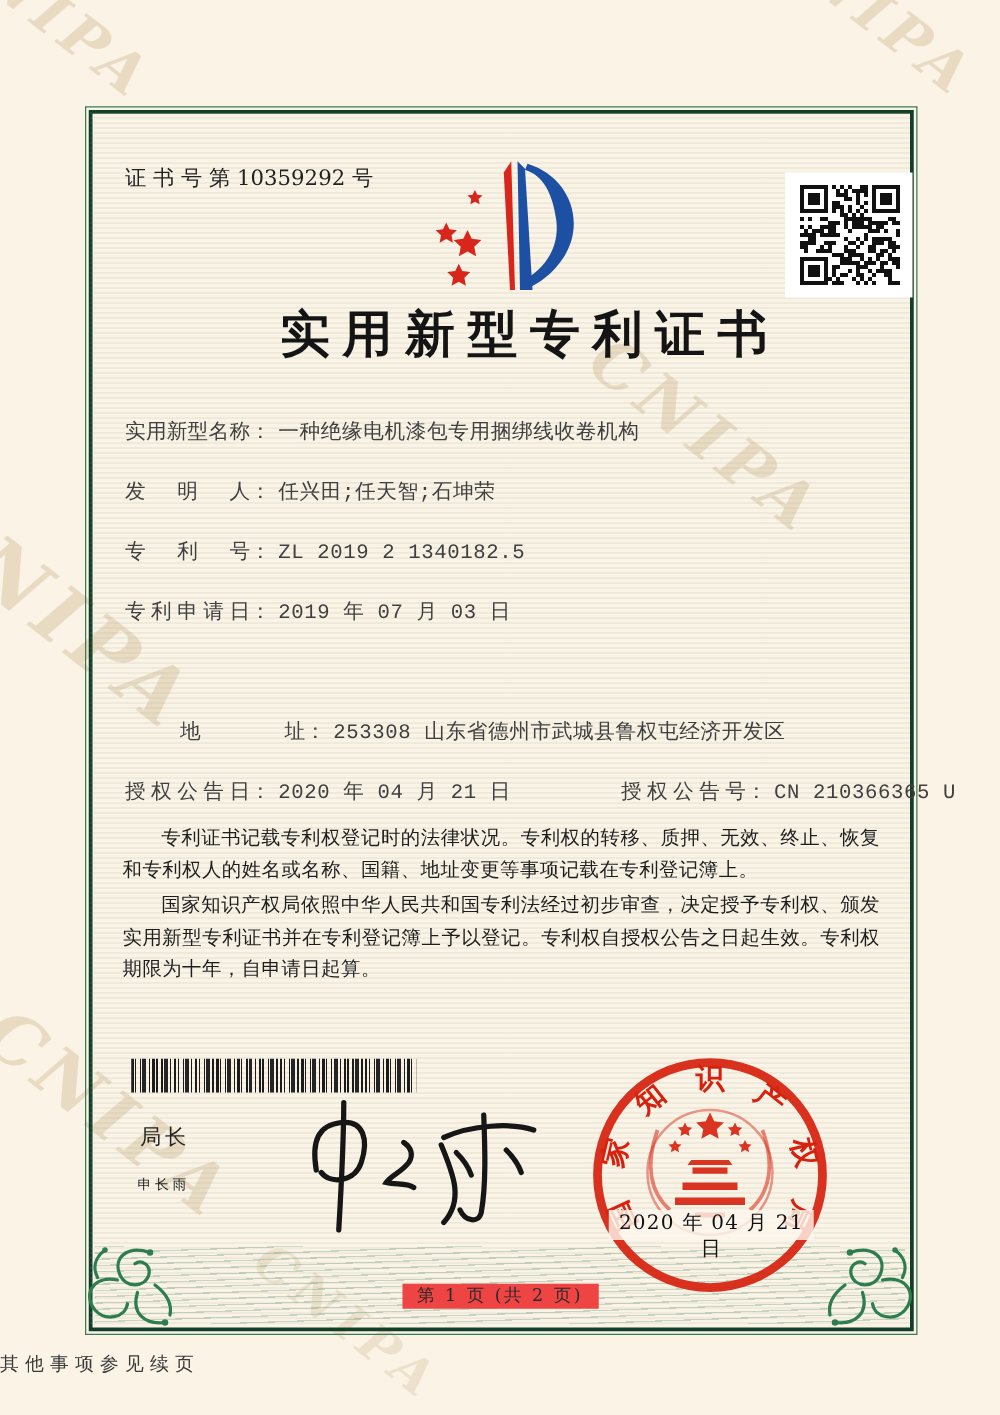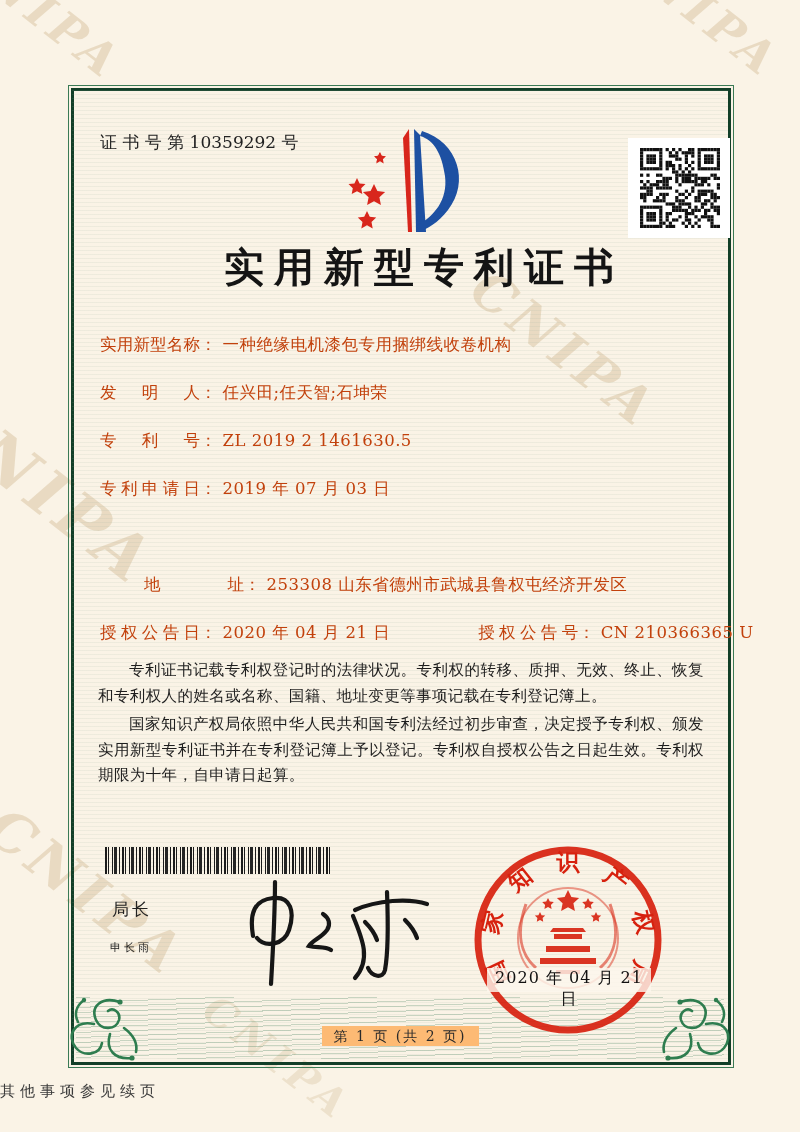--- a/index.html
+++ b/index.html
@@ -14,21 +14,21 @@
       border:1px solid #3a7a55;z-index:2;}
   .frame-inner{position:absolute;left:2px;top:2px;right:2px;bottom:2px;border:3px solid #123f28;}
   .paper-texture{position:absolute;left:72px;top:90px;width:656px;height:971px;z-index:2;
       background:repeating-linear-gradient(180deg,rgba(150,175,155,.12) 0 1px,transparent 1px 4px);
       pointer-events:none;}
   
   .content{position:absolute;left:0;top:0;width:800px;height:1132px;z-index:3;}
   .certno{position:absolute;left:100px;top:131px;font-size:17px;color:#222;}
   .title{position:absolute;left:0;top:240px;width:800px;text-align:center;
          font-size:40px;font-weight:bold;letter-spacing:10px;color:#141414;padding-left:24px;}
-  .row{position:absolute;left:100px;width:620px;font-size:16.5px;color:#c2410c;white-space:nowrap;}
+  .row{position:absolute;left:100px;width:620px;font-size:16.5px;color:#404040;white-space:nowrap;font-family:Liberation Mono, monospace;}
   .lbl{display:inline-block;width:100px;text-align:justify;text-align-last:justify;vertical-align:bottom;}
   .val{margin-left:6px;letter-spacing:.5px;}
   .row2-sep{display:inline-block;width:88px;}
   .lbl2{display:inline-block;width:100px;text-align:justify;text-align-last:justify;vertical-align:bottom;}
   .bodytext{position:absolute;left:98px;top:658px;width:606px;}
   .bodytext p{margin:0 0 3px 0;font-size:15.5px;line-height:25.5px;text-align:justify;
       text-indent:2em;color:#1e1e1e;letter-spacing:.4px;}
   
   .qr-patch{position:absolute;left:628px;top:138px;width:102px;height:100px;background:#ffffff;}
   .barcode{position:absolute;left:105px;top:847px;width:228px;height:27px;
@@ -46,21 +46,21 @@
       background:rgba(253,247,237,.82);z-index:4;}
   .seal-date{position:absolute;left:487px;top:968px;width:164px;text-align:center;
       font-size:16px;color:#111;z-index:5;letter-spacing:1px;}
   
   .guilloche{position:absolute;left:76px;top:997px;width:648px;height:62px;z-index:2;
       background:repeating-linear-gradient(178deg,rgba(70,130,95,.28) 0 1px,transparent 1px 5px);}
   .flourish{position:absolute;top:994px;width:92px;height:70px;z-index:3;}
   .flourish.left{left:58px;}
   .flourish.right{left:650px;transform:scaleX(-1);}
   .page-info{position:absolute;left:0;top:1028px;width:800px;text-align:center;z-index:5;font-size:14px;color:#2a2a2a;}
-  .page-info span{background:#fdba74;padding:2px 12px;letter-spacing:2px;}
+  .page-info span{background:#ef4444;padding:2px 12px;letter-spacing:2px;}
   .note{position:absolute;left:0;top:1082px;width:744px;font-size:15px;
       letter-spacing:5px;color:#3a3a3a;z-index:3;}
 </style>
 </head>
 <body>
 
 <div class="wm" style="left:-60px;top:-18px;font-size:46px;">CNIPA</div>
 <div class="wm" style="left:598px;top:-20px;font-size:46px;">CNIPA</div>
 <div class="wm" style="left:-88px;top:452px;font-size:64px;">CNIPA</div>
 <div class="wm" style="left:455px;top:318px;font-size:52px;">CNIPA</div>
@@ -439,21 +439,21 @@
 
   <div class="title">实用新型专利证书</div>
 
   <div class="row" style="top:334px;">
     <span class="lbl">实用新型名称</span><span>：</span><span class="val">一种绝缘电机漆包专用捆绑线收卷机构</span>
   </div>
   <div class="row" style="top:382px;">
     <span class="lbl">发明人</span><span>：</span><span class="val">任兴田;任天智;石坤荣</span>
   </div>
   <div class="row" style="top:430px;">
-    <span class="lbl">专利号</span><span>：</span><span class="val">ZL 2019 2 1461630.5</span>
+    <span class="lbl">专利号</span><span>：</span><span class="val">ZL 2019 2 1340182.5</span>
   </div>
   <div class="row" style="top:478px;">
     <span class="lbl">专利申请日</span><span>：</span><span class="val">2019 年 07 月 03 日</span>
   </div>
   <div class="row" style="top:574px;margin-left:44px;">
     <span class="lbl">地址</span><span>：</span><span class="val">253308 山东省德州市武城县鲁权屯经济开发区</span>
   </div>
   <div class="row" style="top:622px;">
     <span class="lbl">授权公告日</span><span>：</span><span class="val">2020 年 04 月 21 日</span><span class="row2-sep"></span><span class="lbl2">授权公告号</span><span>：</span><span class="val">CN 210366365 U</span>
   </div>

